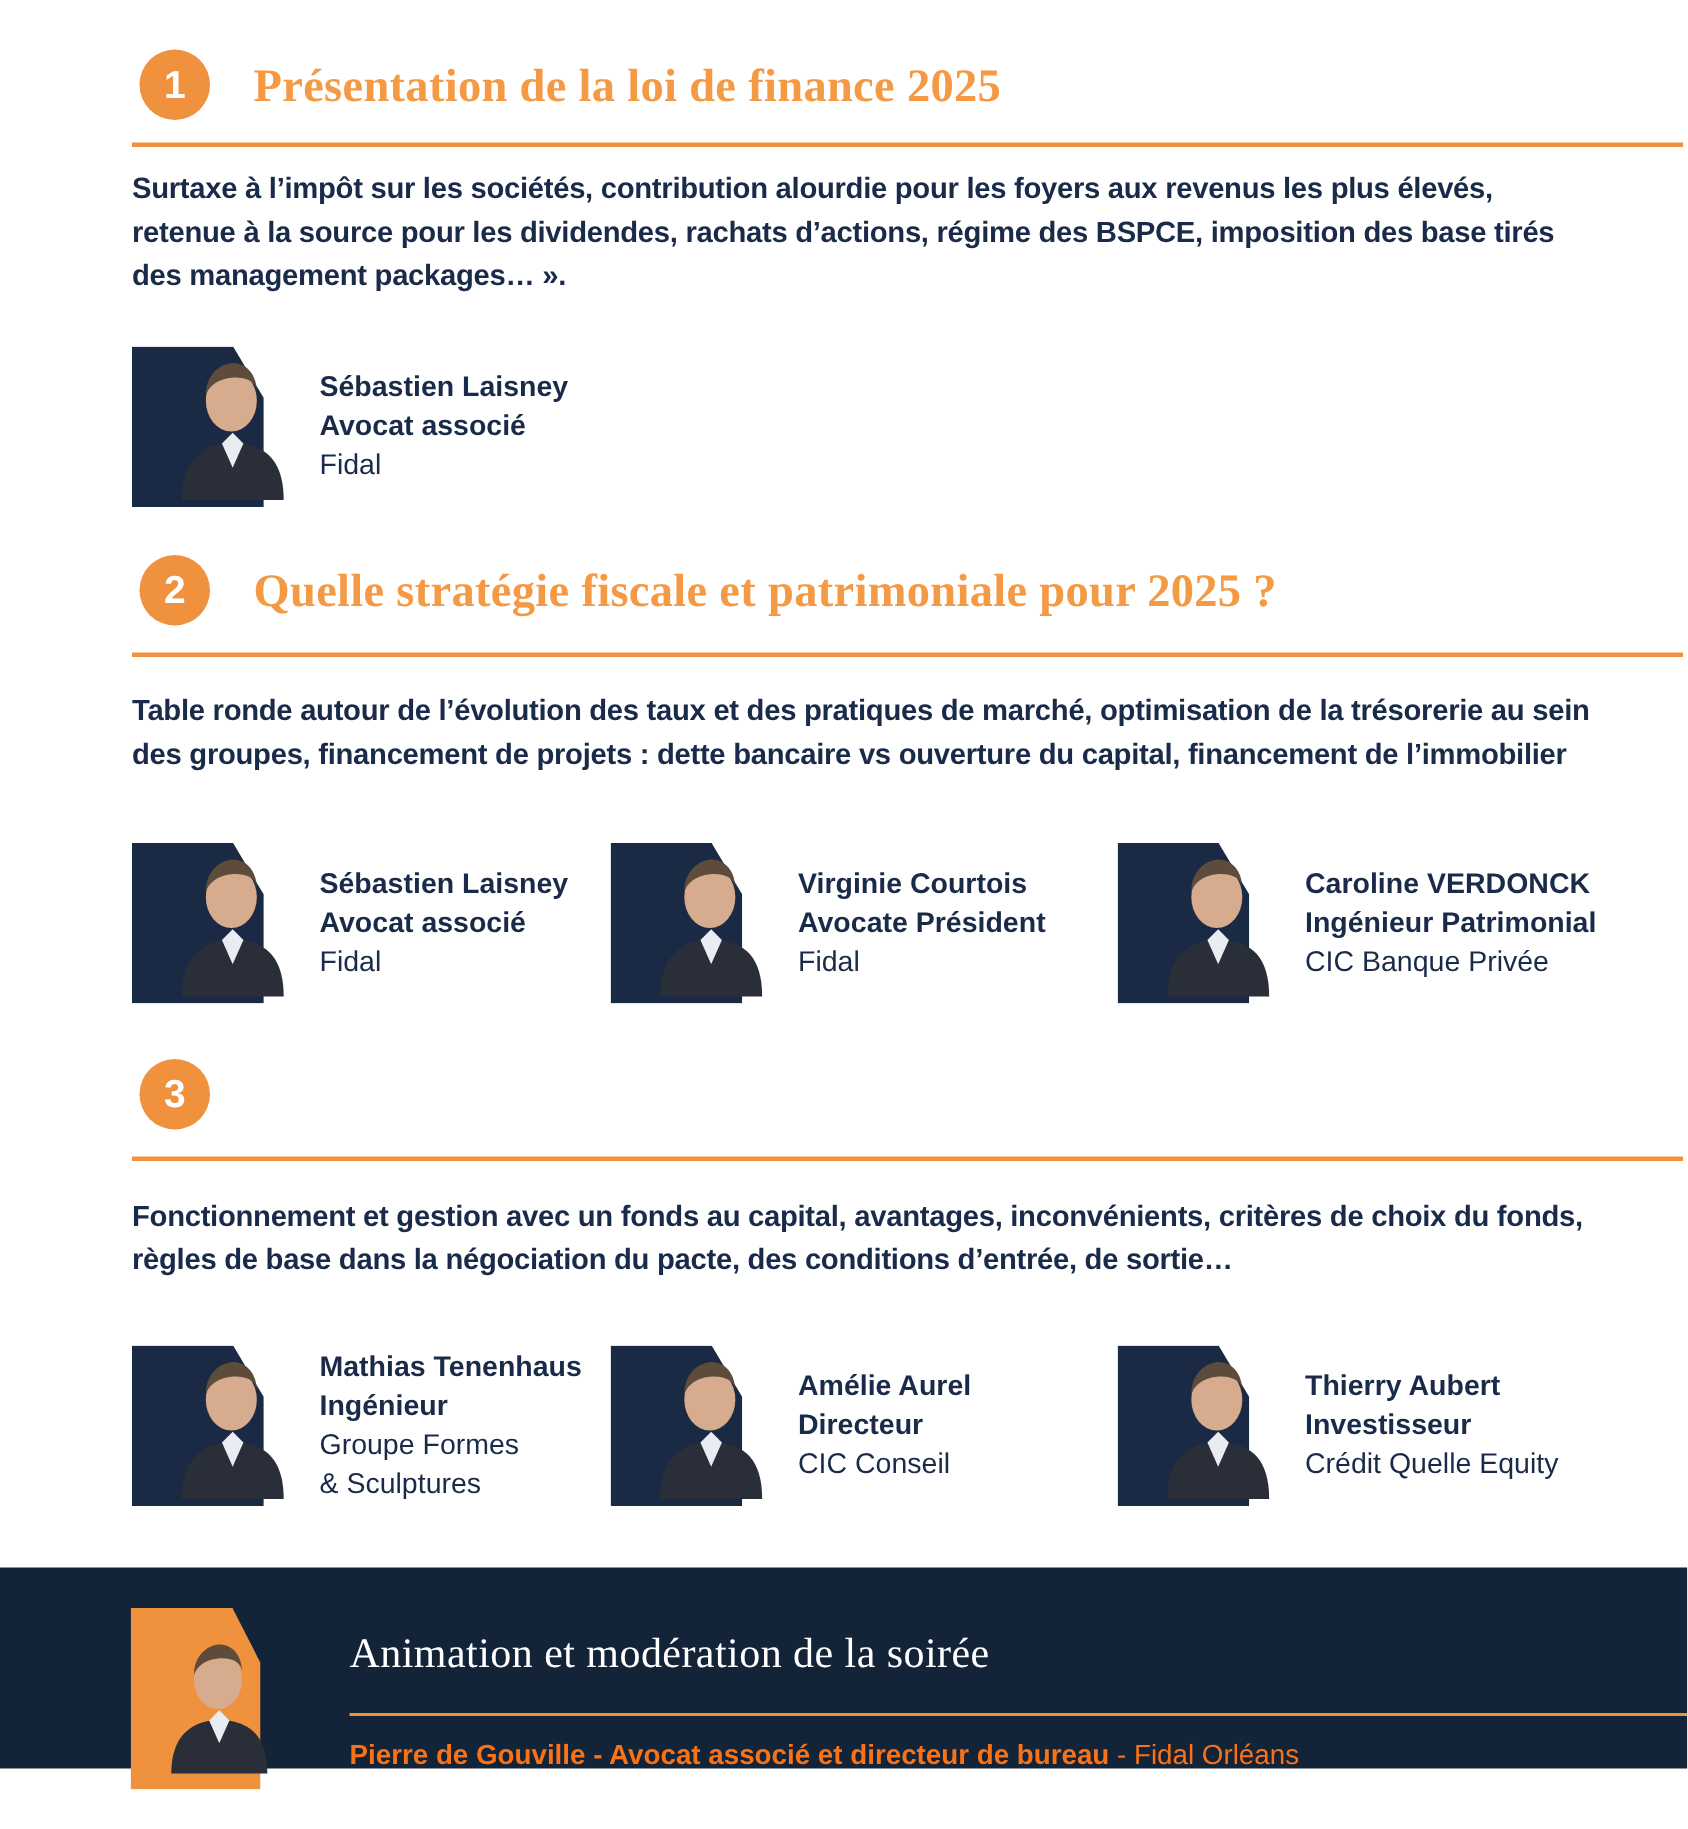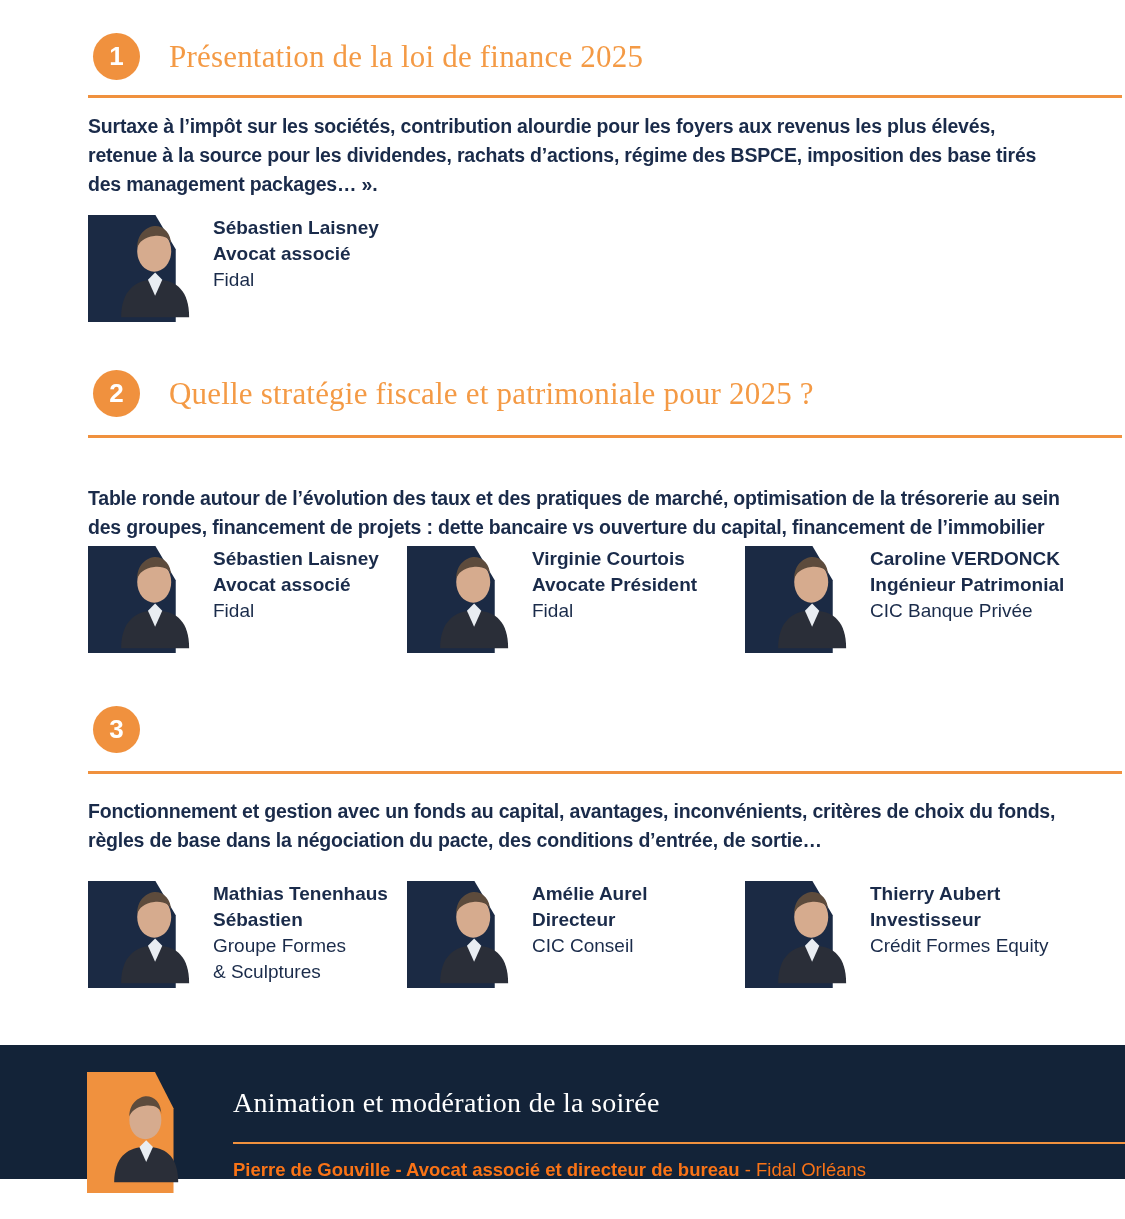--- a/index.html
+++ b/index.html
@@ -17,42 +17,42 @@
   }
   .num-circle{
     width:47px;height:47px;border-radius:50%;
     background:var(--accent,#F0913E);
     color:#ffffff;font-weight:700;font-size:26px;
     display:flex;align-items:center;justify-content:center;
     flex-shrink:0;
   }
   .sec-title{
     font-family:"Liberation Serif", serif;
-    font-weight:400;
+    font-weight:700;
     color:var(--accent-title,#F49A45);
     font-size:31px;
     letter-spacing:.2px;
     white-space:nowrap;
   }
   .sec-rule{
     position:absolute;left:88px;right:3px;
     height:3px;background:var(--accent,#F0913E);
     border:none;margin:0;
   }
   
   .sec-desc{
     position:absolute;left:88px;width:978px;
     color:var(--navy,#1A2B4A);
     font-weight:700;font-size:19.5px;line-height:29px;
     letter-spacing:-0.2px;
     white-space:pre-line;
   }
   
   .speaker-row{position:absolute;left:88px;width:1034px;height:107px;}
-  .speaker-card{position:absolute;top:0;display:flex;gap:18px;height:107px;}
+  .speaker-card{position:absolute;top:16px;display:flex;align-items:center;gap:18px;height:107px;}
   .avatar{position:relative;width:107px;height:107px;flex-shrink:0;}
   .avatar .block{
     position:absolute;inset:0;
     background:var(--block-navy,#1B2A44);
     -webkit-clip-path:polygon(0 0,63% 0,82% 32%,82% 100%,0 100%);
     clip-path:polygon(0 0,63% 0,82% 32%,82% 100%,0 100%);
   }
   .avatar svg{position:absolute;left:16%;bottom:0;width:92%;height:97%;}
   .speaker-info{display:flex;flex-direction:column;color:var(--navy,#1A2B4A);font-size:19px;line-height:26px;}
   .speaker-name,.speaker-role{font-weight:700;white-space:nowrap;}
@@ -124,21 +124,21 @@
         <span class="speaker-company">Fidal</span>
       </div>
     </div>
   </div>
 
   <div class="sec-header" style="top:370px">
     <div class="num-circle">2</div>
     <div class="sec-title">Quelle stratégie fiscale et patrimoniale pour 2025 ?</div>
   </div>
   <hr class="sec-rule" style="top:435px">
-  <div class="sec-desc" style="top:484px">Table ronde autour de l’évolution des taux et des pratiques de marché, optimisation de la trésorerie au sein des groupes, financement de projets : dette bancaire vs ouverture du capital, financement de l’immobilier</div>
+  <div class="sec-desc" style="top:460px">Table ronde autour de l’évolution des taux et des pratiques de marché, optimisation de la trésorerie au sein des groupes, financement de projets : dette bancaire vs ouverture du capital, financement de l’immobilier</div>
 
   <div class="speaker-row" style="top:546px">
     <div class="speaker-card" style="left:0">
       <div class="avatar">
         <div class="block"></div>
         <svg viewBox="0 0 110 110">
             <use href="#person-bust"></use>
           </svg>
       </div>
       <div class="speaker-info">
@@ -184,21 +184,21 @@
   <div class="speaker-row" style="top:881px">
     <div class="speaker-card" style="left:0">
       <div class="avatar">
         <div class="block"></div>
         <svg viewBox="0 0 110 110">
             <use href="#person-bust"></use>
           </svg>
       </div>
       <div class="speaker-info">
         <span class="speaker-name">Mathias Tenenhaus</span>
-        <span class="speaker-role">Sébastien</span>
+        <span class="speaker-role">Ingénieur</span>
         <span class="speaker-company">Groupe Formes
 &amp; Sculptures</span>
       </div>
     </div>
     <div class="speaker-card" style="left:319px">
       <div class="avatar">
         <div class="block"></div>
         <svg viewBox="0 0 110 110">
             <use href="#person-bust"></use>
           </svg>
@@ -212,21 +212,21 @@
     <div class="speaker-card" style="left:657px">
       <div class="avatar">
         <div class="block"></div>
         <svg viewBox="0 0 110 110">
             <use href="#person-bust"></use>
           </svg>
       </div>
       <div class="speaker-info">
         <span class="speaker-name">Thierry Aubert</span>
         <span class="speaker-role">Investisseur</span>
-        <span class="speaker-company">Crédit Formes Equity</span>
+        <span class="speaker-company">Crédit Quelle Equity</span>
       </div>
     </div>
   </div>
 
   <div class="footer">
     <div class="footer-photo">
       <div class="block"></div>
       <svg viewBox="0 0 110 110">
           <use href="#person-bust"></use>
         </svg>

